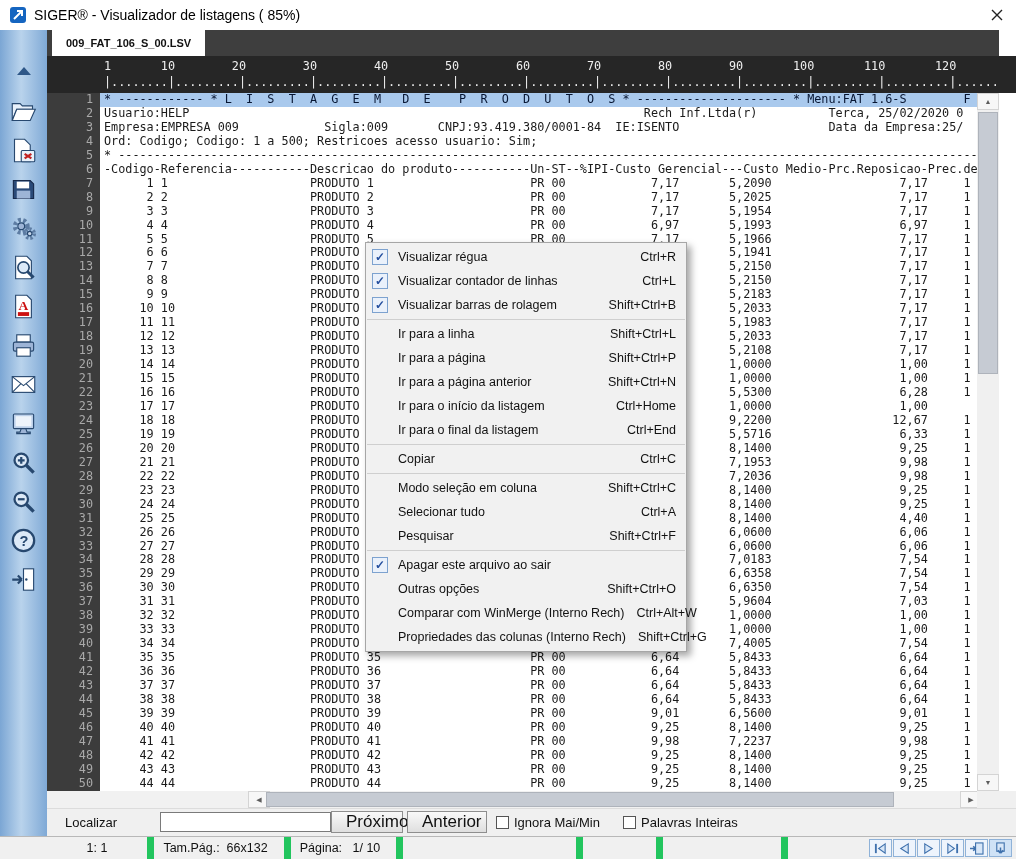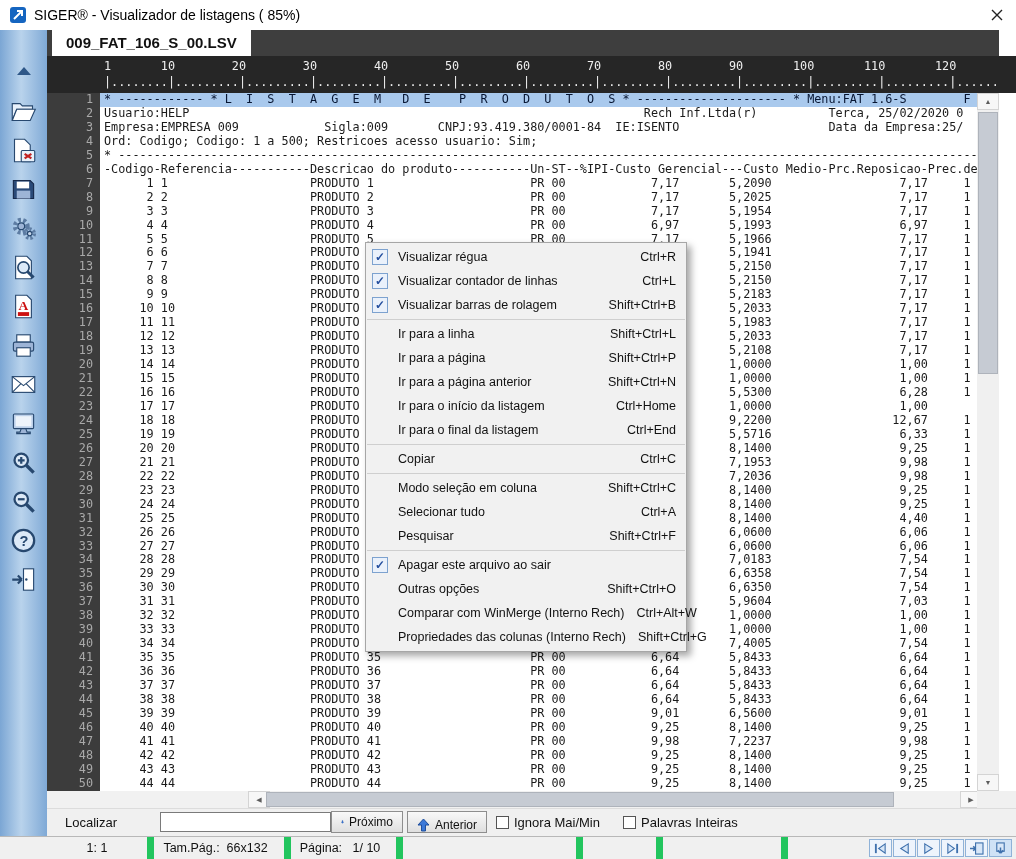--- a/index.html
+++ b/index.html
@@ -13,21 +13,21 @@
   
   #sidebar{position:absolute;left:0;top:30px;width:47px;height:829px;
            background:linear-gradient(to right,#7ba6d4,#b9d3ec 45%,#7fa9d6);}
   .sb-arrow{position:absolute;left:17px;width:0;height:0;border-left:7px solid transparent;border-right:7px solid transparent;}
   #sb-up{top:37px;border-bottom:8px solid #2e5788;}
   #sb-icons{position:absolute;left:0;top:60px;width:47px;}
   .sbi{position:absolute;left:10px;width:28px;height:28px;cursor:pointer;}
   
   #tabbar{position:absolute;left:47px;top:30px;width:952px;height:26px;background:#3e3e3e;}
   #tab{position:absolute;left:5px;top:0;height:26px;line-height:26px;padding:0 14px;background:#fff;
-       font-size:15px;font-weight:bold;color:#111;white-space:pre;}
+       font-size:11px;font-weight:bold;color:#111;white-space:pre;}
   #rightmargin{position:absolute;left:999px;top:30px;width:17px;height:761px;background:#fff;}
   
   #ruler{position:absolute;left:47px;top:56px;width:1002px;height:37px;background:#262626;overflow:hidden;}
   #ruler pre{position:absolute;left:57px;margin:0;font:11.8px/14px "DejaVu Sans Mono",monospace;color:#efefef;}
   #ruler-nums{top:3px;} #ruler-dots{top:19px;}
   
   #gutter{position:absolute;left:47px;top:93px;width:53px;height:698px;background:#3c3c3c;overflow:hidden;}
   #gutter pre{margin:0;padding-right:7px;text-align:right;font:11.8px/13.96px "DejaVu Sans Mono",monospace;color:#a9a9a9;}
   #textpane{position:absolute;left:100px;top:93px;width:877px;height:698px;background:#fff;overflow:hidden;}
   .tl{height:13.96px;line-height:13.96px;padding-left:4px;white-space:pre;overflow:hidden;
@@ -51,21 +51,21 @@
   .mbox{display:inline-block;width:16px;height:16px;background:#eaf1fb;border:1px solid #7da2cf;box-sizing:border-box;
         color:#254f9e;font-weight:bold;font-size:12px;line-height:14px;text-align:center;}
   .mlabel{flex:1;white-space:nowrap;}
   .mshort{white-space:nowrap;margin-left:12px;}
   .msep{height:1px;background:#cfcfcf;margin:2px 1px;}
   
   #findbar{position:absolute;left:47px;top:808px;width:969px;height:28px;background:#f0f0f0;border-top:1px solid #dcdcdc;box-sizing:border-box;font-size:13px;color:#111;}
   #loc-label{position:absolute;left:18px;top:6px;}
   #loc-input{position:absolute;left:113px;top:3px;width:163px;height:18px;border:1px solid #7a7a7a;background:#fff;font-size:12px;padding:0 3px;}
   .fbtn{position:absolute;top:2px;height:22px;border:1px solid #8e8e8e;background:linear-gradient(#f9f9f9,#dfdfdf);
-        font-size:12px;color:#111;display:flex;align-items:center;gap:5px;padding:0 9px;box-sizing:border-box;cursor:pointer;}
+        font-size:17px;color:#111;display:flex;align-items:center;gap:5px;padding:0 9px;box-sizing:border-box;cursor:pointer;}
   #btn-next{left:284px;width:72px;} #btn-prev{left:360px;width:80px;align-items:flex-end;}
   .fcheck{position:absolute;top:6px;display:flex;align-items:center;gap:5px;cursor:pointer;}
   #cb1{left:449px;} #cb2{left:576px;}
   .cbox{display:inline-block;width:13px;height:13px;background:#fff;border:1px solid #555;box-sizing:border-box;}
   
   #statusbar{position:absolute;left:0px;top:836px;width:1016px;height:23px;background:#f0f0f0;border-top:1px solid #b8b8b8;box-sizing:border-box;font-size:12.5px;color:#111;}
   .scell{position:absolute;top:0;height:22px;line-height:22px;text-align:center;border-right:7px solid #22c55e;white-space:pre;overflow:hidden;}
   #navgrp{position:absolute;right:4px;top:2px;display:flex;gap:1px;}
   .nbtn{width:23px;height:18px;background:#eef4fc;border:1px solid #8fb2d8;box-sizing:border-box;display:flex;align-items:center;justify-content:center;cursor:pointer;}
   .nbtn.pressed{background:#cfe2f6;}

